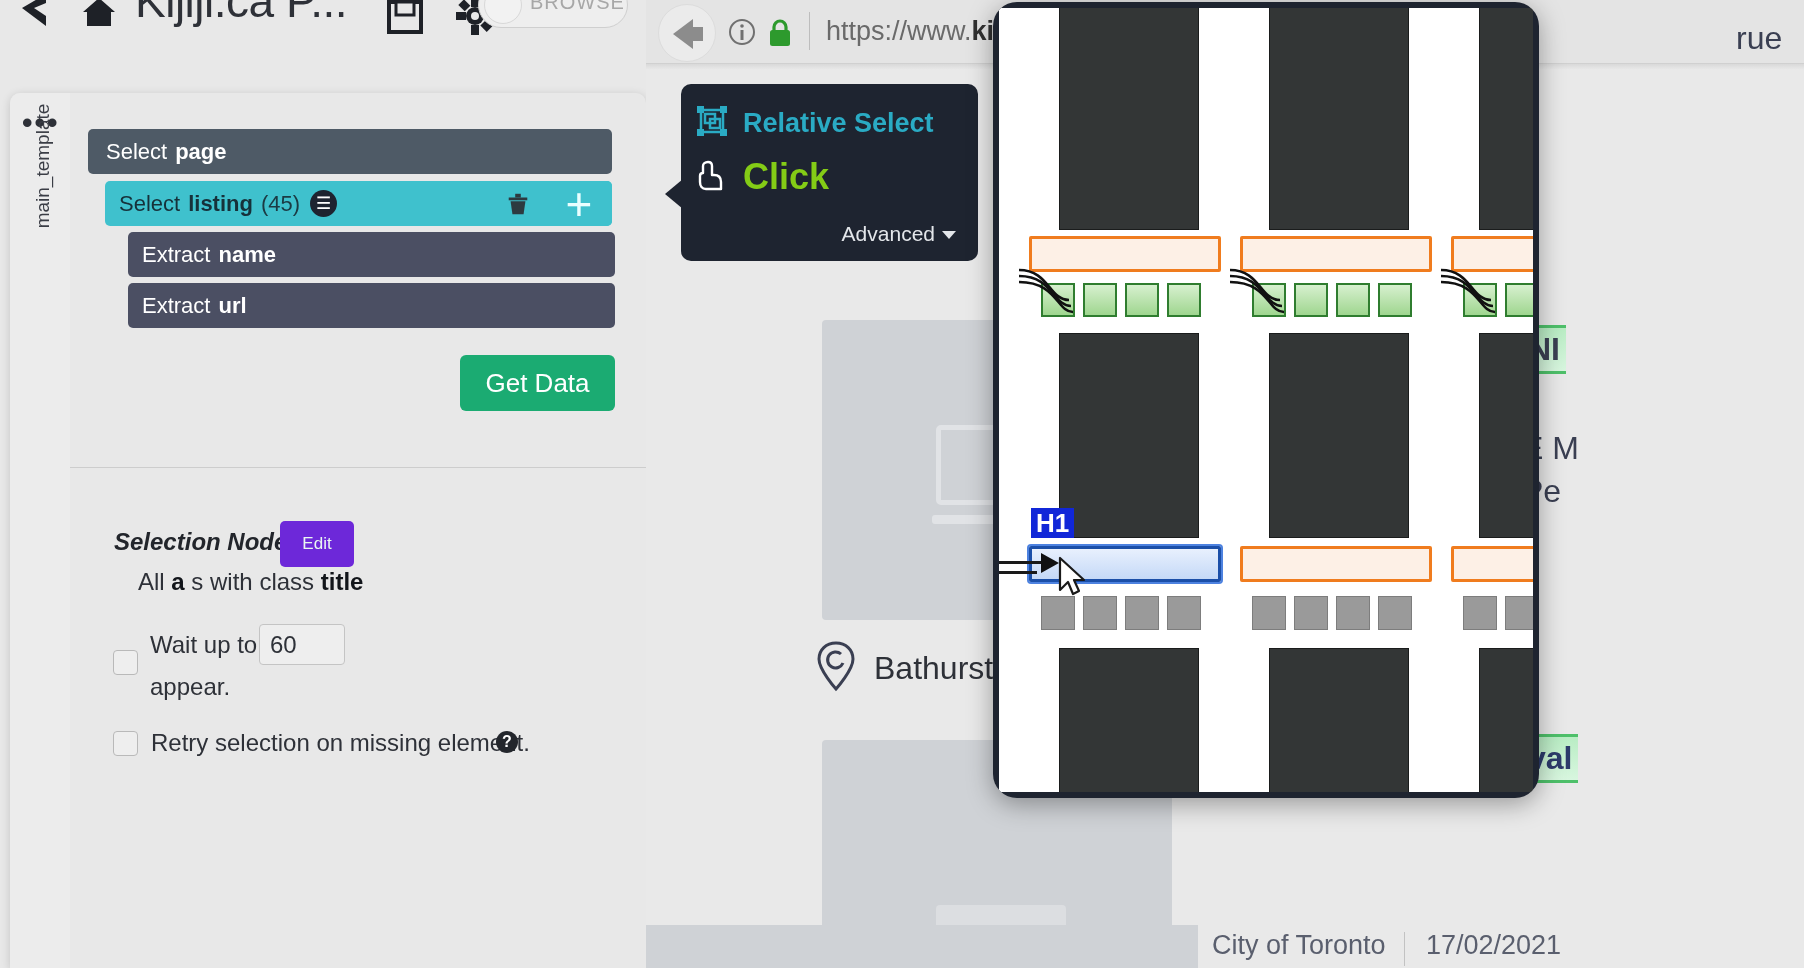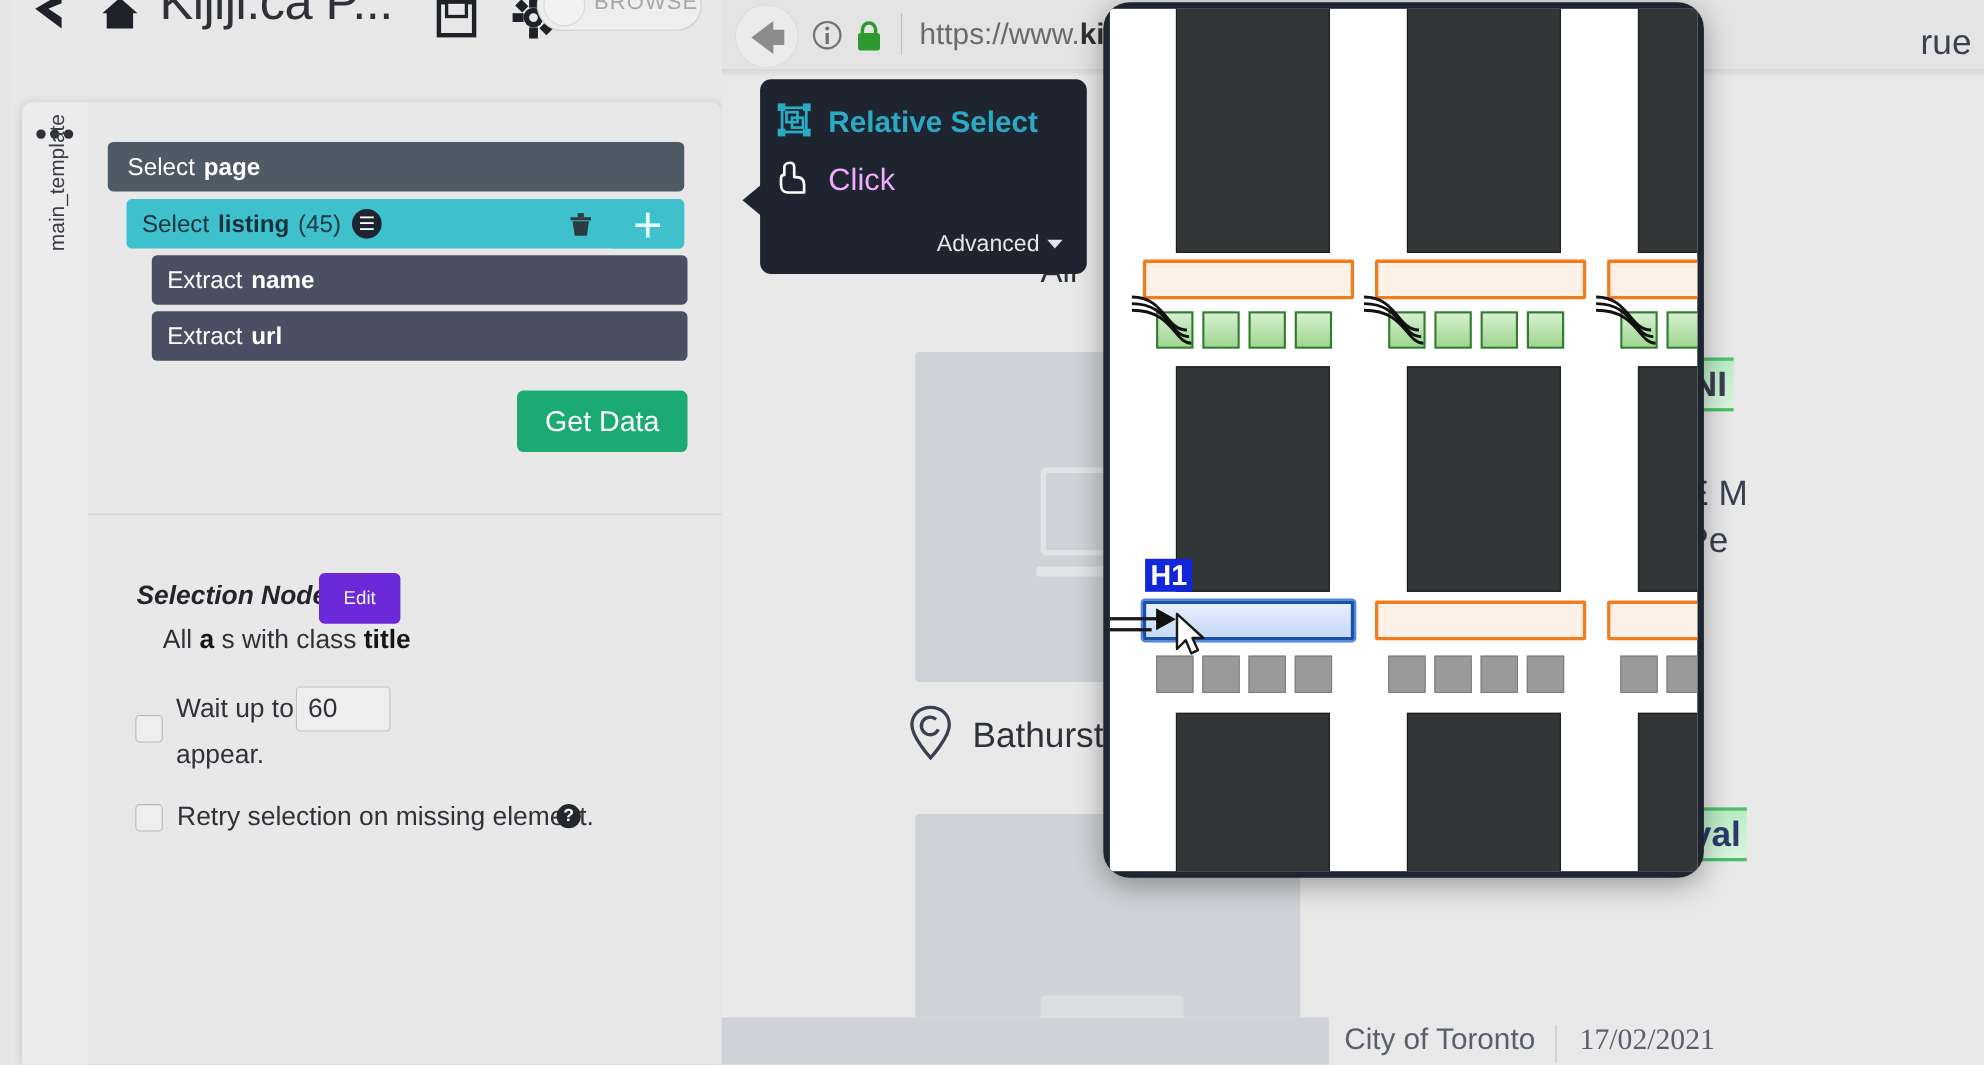--- a/index.html
+++ b/index.html
@@ -3,21 +3,21 @@
 <meta charset="utf-8">
 <style>
   * { box-sizing: border-box; }
   html, body {
     margin: 0; padding: 0;
     width: 1804px; height: 968px;
     overflow: hidden;
     font-family: "Liberation Sans", sans-serif;
     background: #e6e6e6;
   }
-  #root { position: relative; width: 1548px; height: 968px; margin-left: 10px; }
+  #root { position: relative; width: 1548px; height: 968px; }
 
   
   .app-bg { position:absolute; left:0; top:0; width:646px; height:968px; background:#e8e8e8; }
 
   .app-topbar { position:absolute; left:0; top:0; width:646px; height:58px; background:#e8e8e8; }
   .back-arrow { position:absolute; left:8px; top:-18px; width:56px; height:56px; }
   .home-icon  { position:absolute; left:75px; top:-14px; width:48px; height:48px; }
   .app-title  { position:absolute; left:135px; top:-26px; font-size:46px; color:#2e3138; letter-spacing:-.5px; white-space:nowrap; }
   .disk-icon  { position:absolute; left:385px; top:0px; width:40px; height:36px; }
   .gear-icon  { position:absolute; left:455px; top:-4px; width:40px; height:40px; }
@@ -91,33 +91,33 @@
 
   
   .tooltip {
     position:absolute; left:325px; top:42px; width:350px; height:158px;
     background:#343a45; border-radius:7px; color:#fff;
     font-size:22.5px; line-height:29px; text-align:center;
     padding:14px 12px 0 12px; z-index:40;
   }
   
   .ctxmenu {
-    position:absolute; left:681px; top:72px; width:297px; height:177px;
+    position:absolute; left:681px; top:84px; width:297px; height:177px;
     background:#1e2430; border-radius:10px; z-index:45;
   }
   .ctxmenu:before {
     content:""; position:absolute; left:-16px; top:95px;
     border-top:15px solid transparent; border-bottom:15px solid transparent;
     border-right:18px solid #1e2430;
   }
   .cm-item { position:absolute; display:flex; align-items:center; }
   .cm-rel { left:14px; top:20px; }
   .cm-click { left:14px; top:72px; }
   .cm-rel-lbl { color:#2aabc4; font-size:27px; font-weight:700; margin-left:14px; }
-  .cm-click-lbl { color:#f0abfc; font-size:28px; font-weight:400; margin-left:14px; }
+  .cm-click-lbl { color:#84cc16; font-size:36px; font-weight:700; margin-left:14px; }
   .cm-adv { position:absolute; right:22px; top:138px; color:#e3e6ea; font-size:21px; }
   .cm-caret { display:inline-block; margin-left:7px; border-left:7px solid transparent; border-right:7px solid transparent; border-top:8px solid #e3e6ea; vertical-align:middle; }
 
   
   .browser { position:absolute; left:646px; top:0; width:1158px; height:968px; background:#e9e9e9; overflow:hidden; }
   .chrome-bar { position:absolute; left:0; top:0; width:1158px; height:64px; background:#e4e4e4; border-bottom:1px solid #d0d0d0; }
   .nav-back { position:absolute; left:12px; top:4px; width:58px; height:58px; border-radius:50%; background:#ebebeb; border:1px solid #dcdcdc; }
   .info-ic  { position:absolute; left:82px; top:18px; width:28px; height:28px; }
   .lock-ic  { position:absolute; left:122px; top:18px; width:24px; height:30px; }
   .urlsep   { position:absolute; left:163px; top:12px; width:1px; height:38px; background:#bdbdbd; }
@@ -139,21 +139,21 @@
   .frag { position:absolute; font-size:32px; color:#3a3f52; white-space:nowrap; }
   .frag-true { left:1090px; top:20px; }
   .frag-ni   { left:876px; top:325px; font-weight:700; background:linear-gradient(#b9edc4,#d8f6df); border-top:3px solid #4ec06a; border-bottom:3px solid #4ec06a; padding:3px 6px; }
   .frag-em   { left:876px; top:430px; }
   .frag-pe   { left:876px; top:473px; }
   .frag-val  { left:876px; top:734px; font-weight:700; color:#2d3b6b; background:linear-gradient(#b9edc4,#d8f6df); border-top:3px solid #4ec06a; border-bottom:3px solid #4ec06a; padding:3px 6px; }
 
   .footer-meta { position:absolute; left:0px; top:925px; width:1158px; height:43px; background:#e9e9e9; }
   .fm-city { position:absolute; left:566px; top:930px; font-size:27px; color:#5a5f6e;text-align:right; }
   .fm-sep  { position:absolute; left:758px; top:932px; width:1px; height:34px; background:#c2c2c2; }
-  .fm-date { position:absolute; left:780px; top:930px; font-size:27px; color:#5a5f6e;font-family:Liberation Serif, serif; }
+  .fm-date { position:absolute; left:780px; top:930px; font-size:27px; color:#5a5f6e; }
   .fm-gray { position:absolute; left:0px; top:925px; width:552px; height:43px; background:#cfd2d6; }
 
   
   .overlay {
     position:absolute; left:993px; top:2px; width:546px; height:796px;
     background:#1e2430; border-radius:24px; z-index:60;
     box-shadow:0 6px 26px rgba(0,0,0,.35);
     padding:6px; overflow:hidden;
   }
   .ov-canvas { position:relative; width:100%; height:100%; background:#ffffff; overflow:hidden; }

